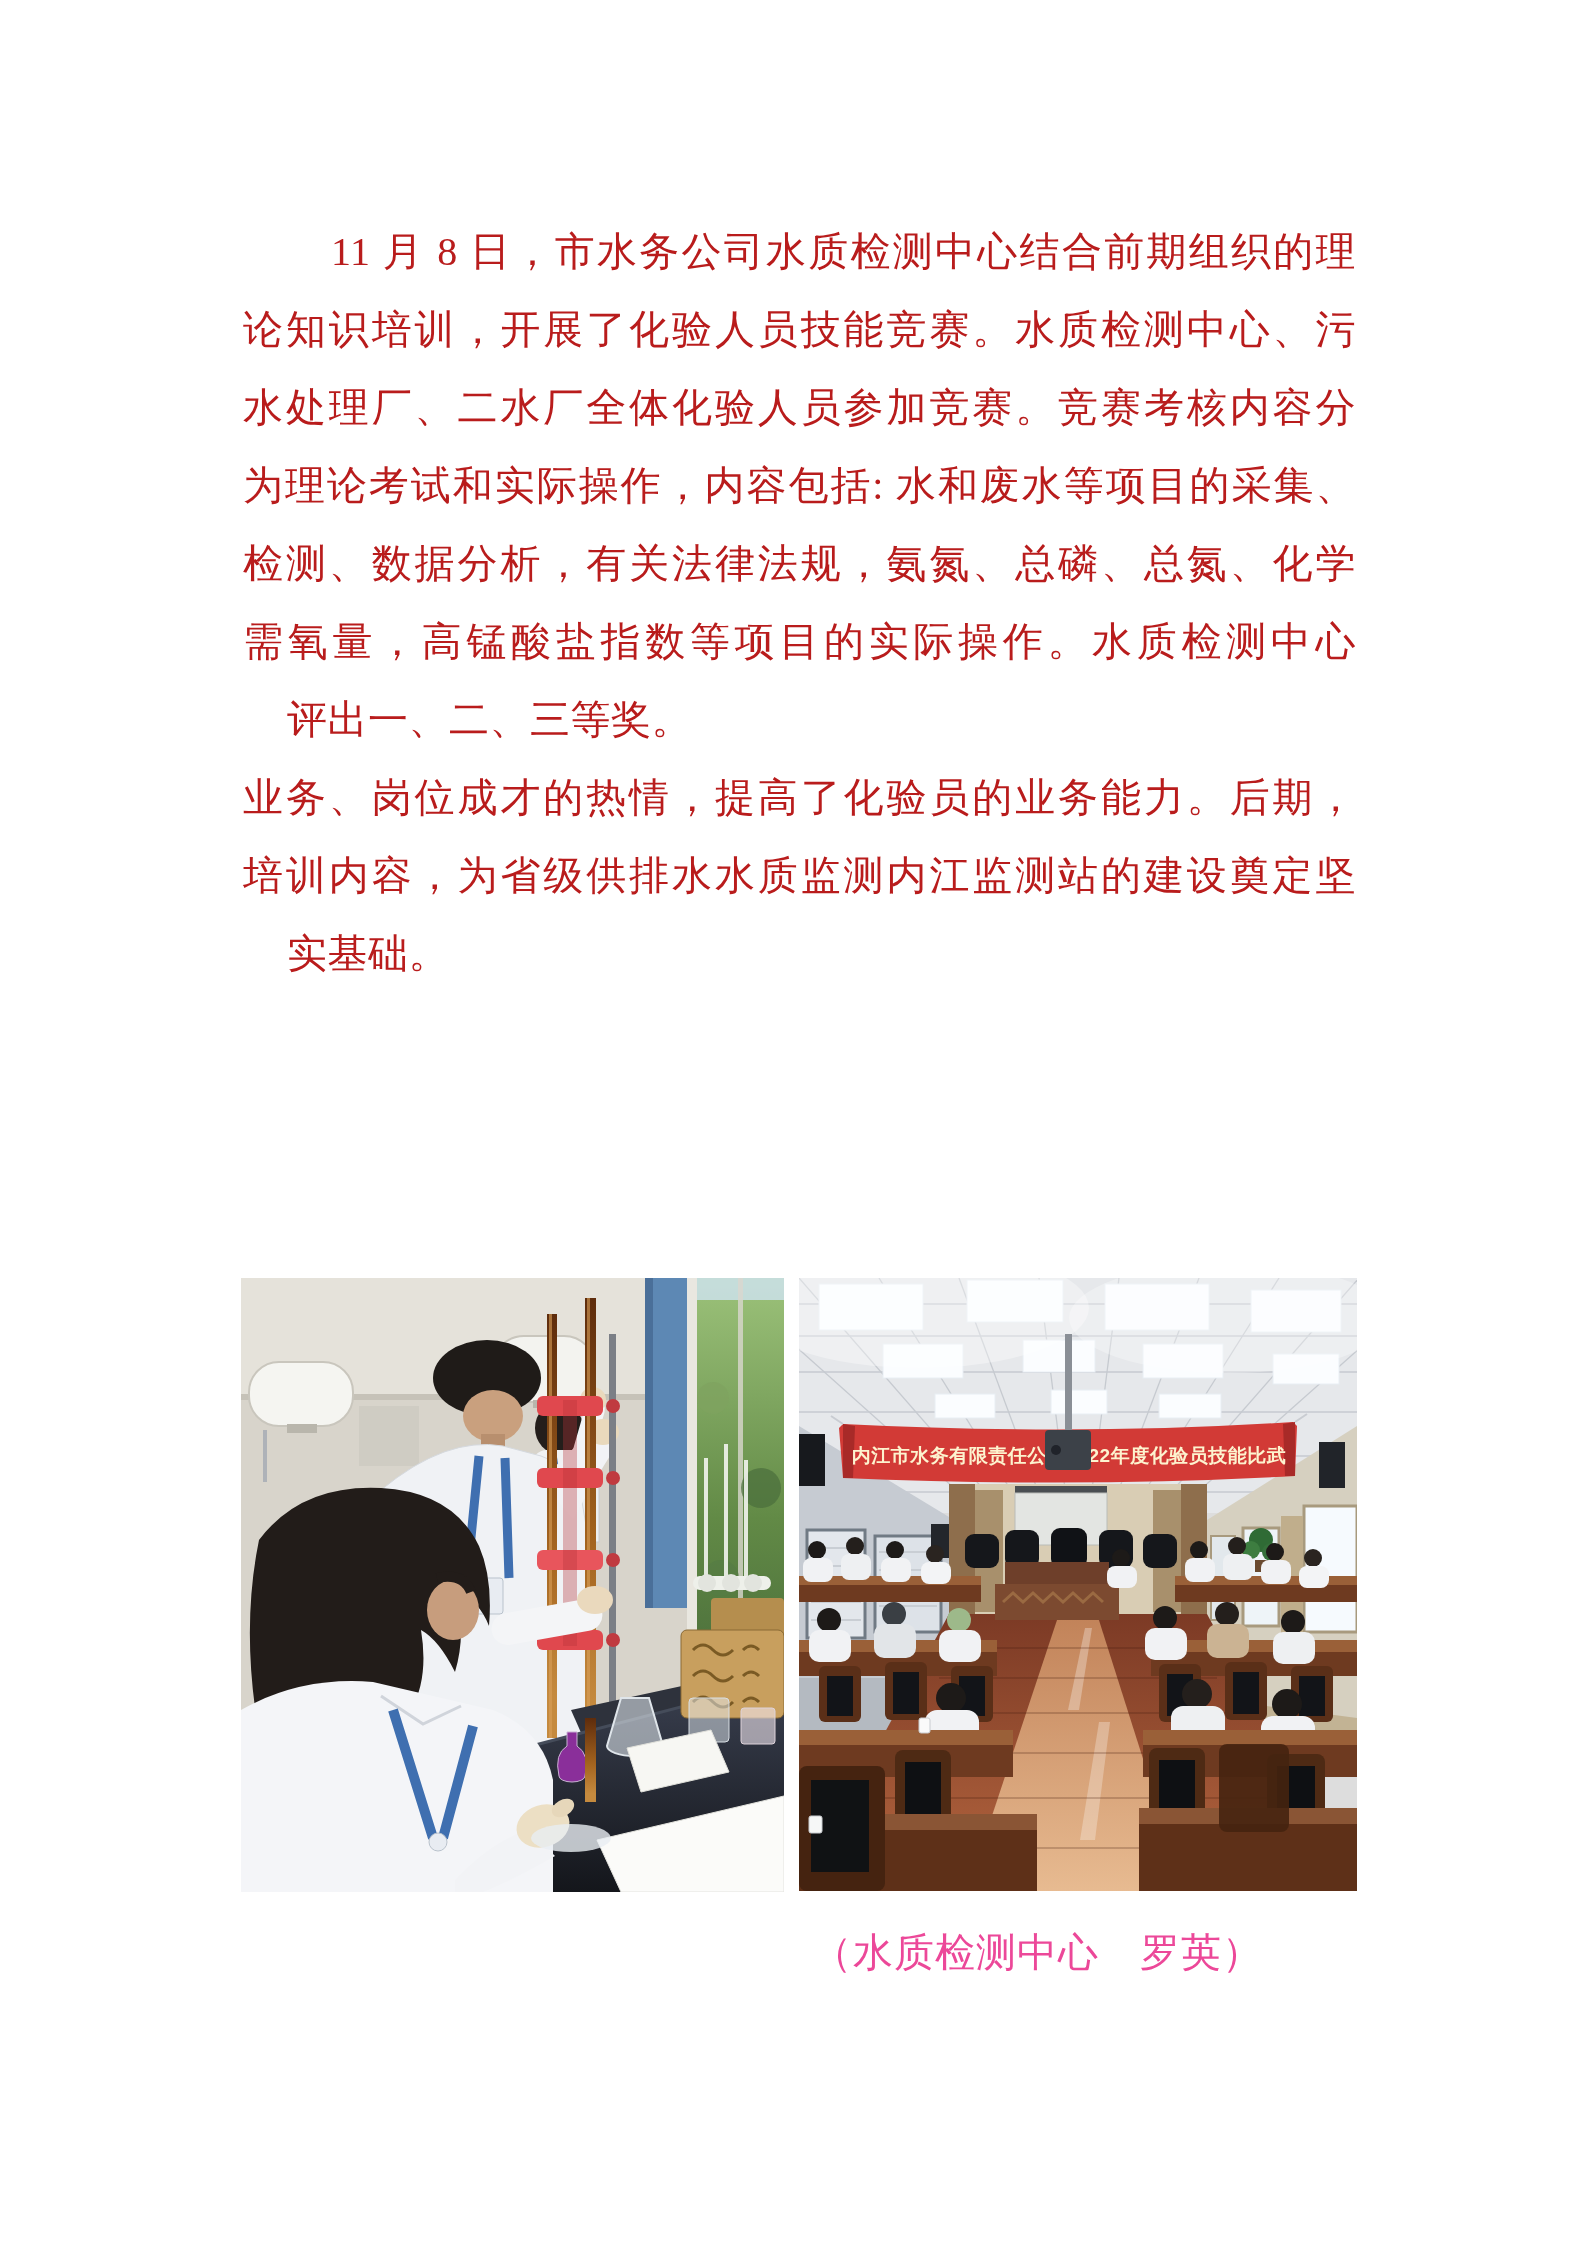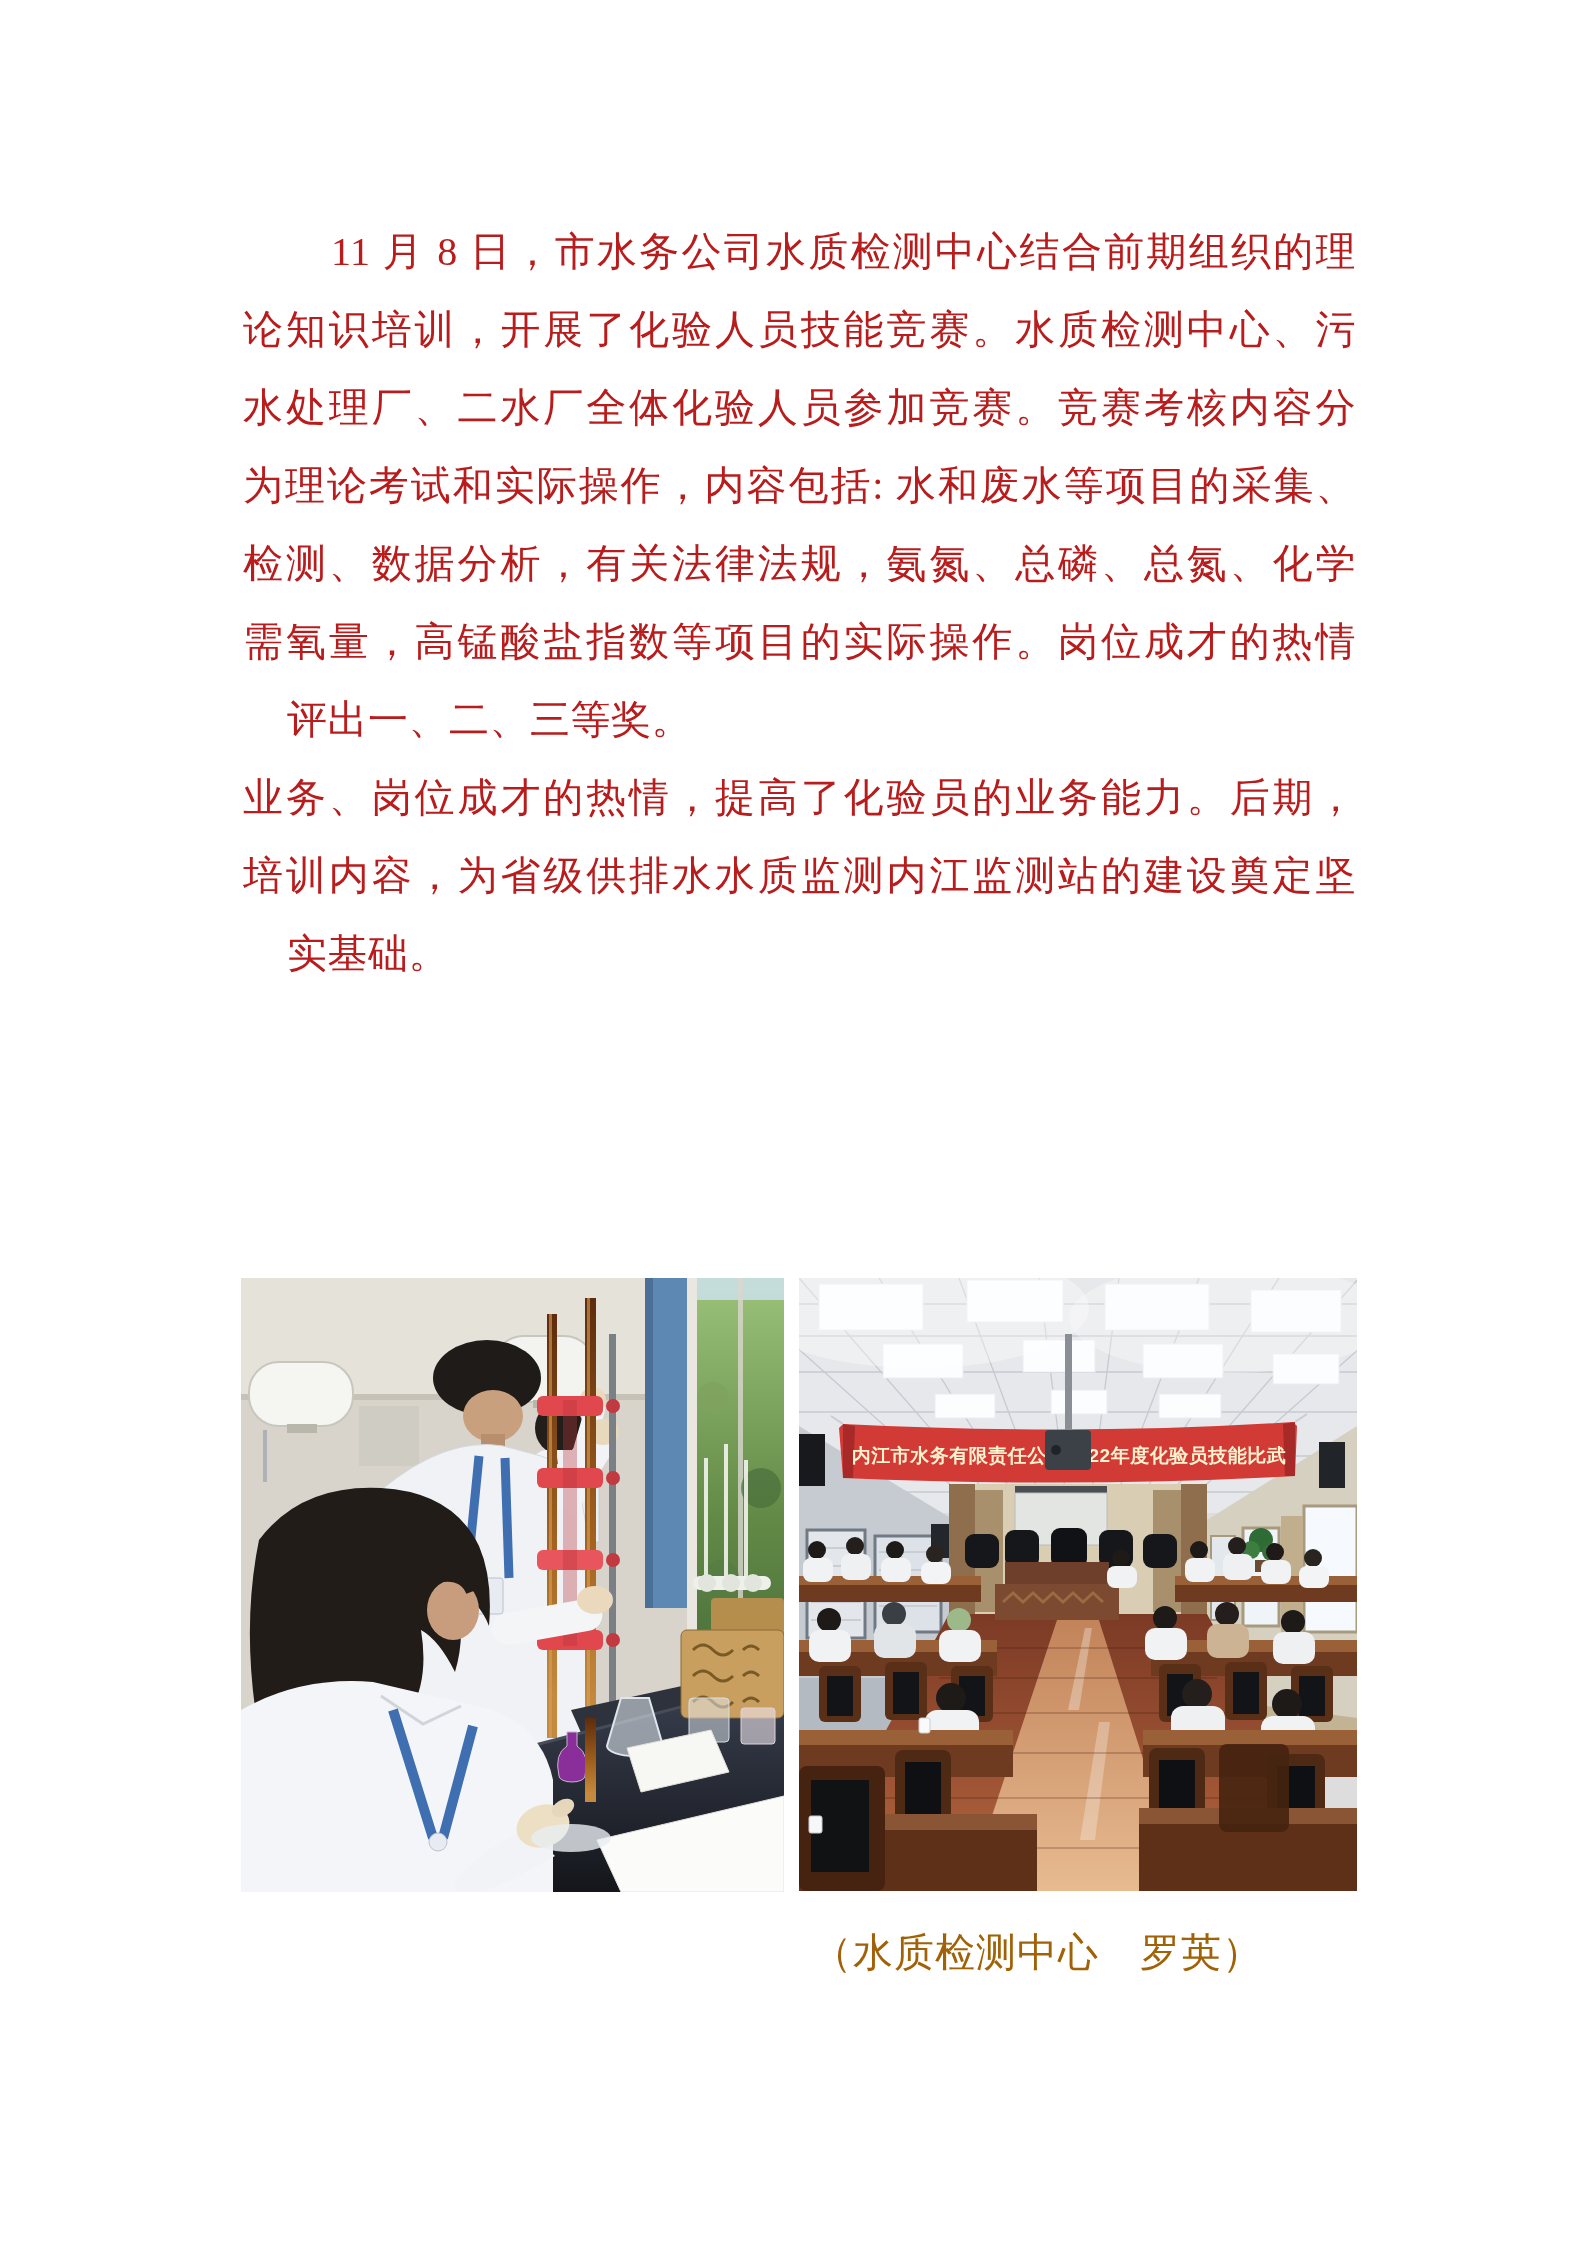--- a/index.html
+++ b/index.html
@@ -7,35 +7,35 @@
         font-family:"Liberation Serif","DejaVu Serif",serif;}
   .text-block{position:absolute;left:243px;top:213px;width:1113px;color:#b91c1c;}
   .tline{height:78px;line-height:78px;font-size:40px;letter-spacing:0.5px;
          text-align:justify;text-align-last:justify;white-space:normal;overflow:visible;}
   .tline.first{text-indent:88px;}
   .tline.last{text-align-last:left;margin-left:44px;}
   .photo{position:absolute;top:1278px;overflow:hidden;background:#ddd;}
   .photo.leftp{left:241px;width:543px;height:614px;}
   .photo.rightp{left:799px;width:558px;height:613px;}
   .photo svg{display:block;width:100%;height:100%;}
-  .signature{position:absolute;left:812px;top:1918px;font-size:40px;line-height:70px;color:#a16207;
+  .signature{position:absolute;left:812px;top:1918px;font-size:40px;line-height:70px;color:#ec4899;
              letter-spacing:1px;}
 </style>
 </head>
 <body>
 
 <div class="page">
 
   <div class="text-block">
     <div class="tline first">11 月 8 日，市水务公司水质检测中心结合前期组织的理</div>
     <div class="tline">论知识培训，开展了化验人员技能竞赛。水质检测中心、污</div>
     <div class="tline">水处理厂、二水厂全体化验人员参加竞赛。竞赛考核内容分</div>
     <div class="tline">为理论考试和实际操作，内容包括: 水和废水等项目的采集、</div>
     <div class="tline">检测、数据分析，有关法律法规，氨氮、总磷、总氮、化学</div>
-    <div class="tline">需氧量，高锰酸盐指数等项目的实际操作。岗位成才的热情</div>
+    <div class="tline">需氧量，高锰酸盐指数等项目的实际操作。水质检测中心</div>
     <div class="tline last">评出一、二、三等奖。</div>
     <div class="tline">业务、岗位成才的热情，提高了化验员的业务能力。后期，</div>
     <div class="tline">培训内容，为省级供排水水质监测内江监测站的建设奠定坚</div>
     <div class="tline last">实基础。</div>
   </div>
 
   <figure class="photo leftp" style="margin:0">
     <svg viewBox="0 0 543 614" preserveAspectRatio="none">
       <defs>
         <linearGradient id="lwin" x1="0" y1="0" x2="0" y2="1">

